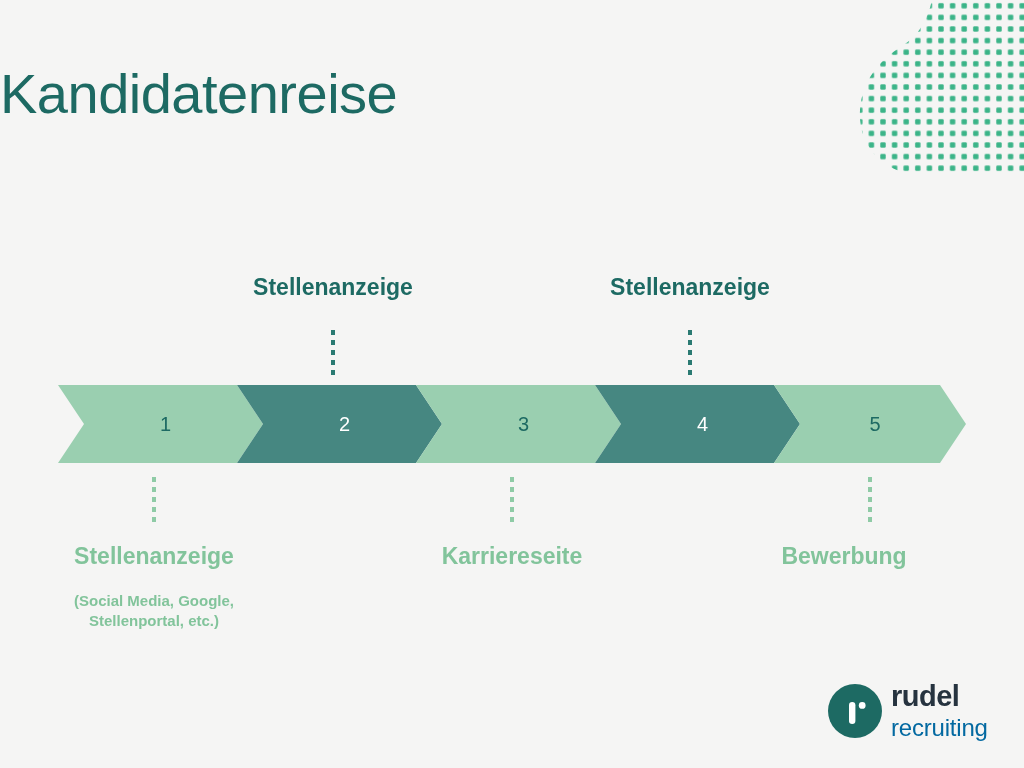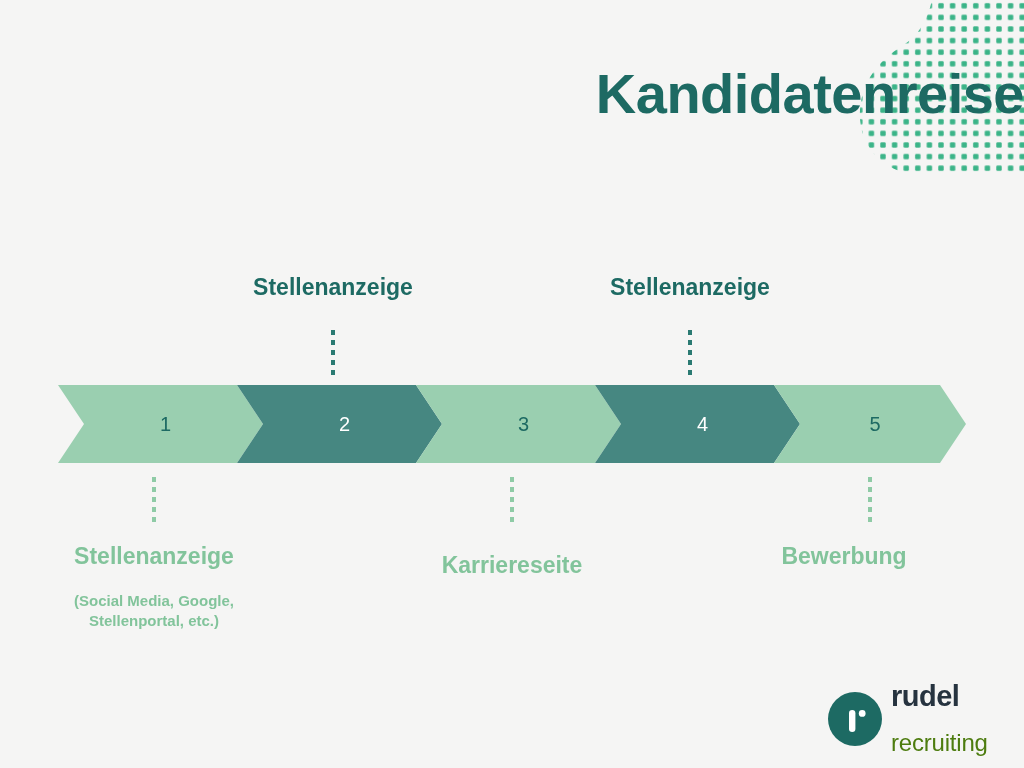--- a/index.html
+++ b/index.html
@@ -24,23 +24,23 @@
     height: 232px;
     pointer-events: none;
   }
 
   
   #page-title {
     position: absolute;
     top: 63px;
     left: 0;
     width: 1024px;
-    text-align: right;
+    text-align: left;
     font-size: 56px;
-    font-weight: bold;
+    font-weight: normal;
     letter-spacing: -0.5px;
     color: #1d6a63;
     line-height: 1.1;
   }
 
   
   .top-label {
     position: absolute;
     font-size: 23px;
     font-weight: bold;
@@ -121,21 +121,21 @@
     line-height: 1.25;
   }
   .bottom-label-sub {
     font-size: 15px;
     font-weight: bold;
     color: #82c49b;
     line-height: 1.35;
     margin-top: 20px;
   }
   #bottom-label-0 { left: 154px; top: 542px; }
-  #bottom-label-1 { left: 512px; top: 542px; margin-top: 9px; }
+  #bottom-label-1 { left: 512px; top: 542px; }
   #bottom-label-2 { left: 844px; top: 542px; }
 
   
   #logo {
     position: absolute;
     left: 828px;
     top: 682px;
     display: flex;
     align-items: center;
     gap: 9px;
@@ -153,23 +153,23 @@
   #logo-name {
     font-size: 29px;
     font-weight: bold;
     color: #26333f;
     line-height: 1;
     letter-spacing: -0.5px;
   }
   #logo-tagline {
     font-size: 24px;
     font-weight: normal;
-    color: #4d7c0f;
+    color: #0369a1;
     line-height: 1.05;
-    margin-top: 19px;
+    margin-top: 4px;
     letter-spacing: -0.2px;
   }
 </style>
 </head>
 <body>
 
 <svg id="blob-decoration" viewBox="0 0 214 232" xmlns="http://www.w3.org/2000/svg" aria-hidden="true">
   <defs>
     <pattern id="dotgrid" width="11.6" height="11.6" patternUnits="userSpaceOnUse">
       <rect x="3.1" y="3.1" width="5.4" height="5.4" rx="1.2" fill="#3bb488"></rect>

